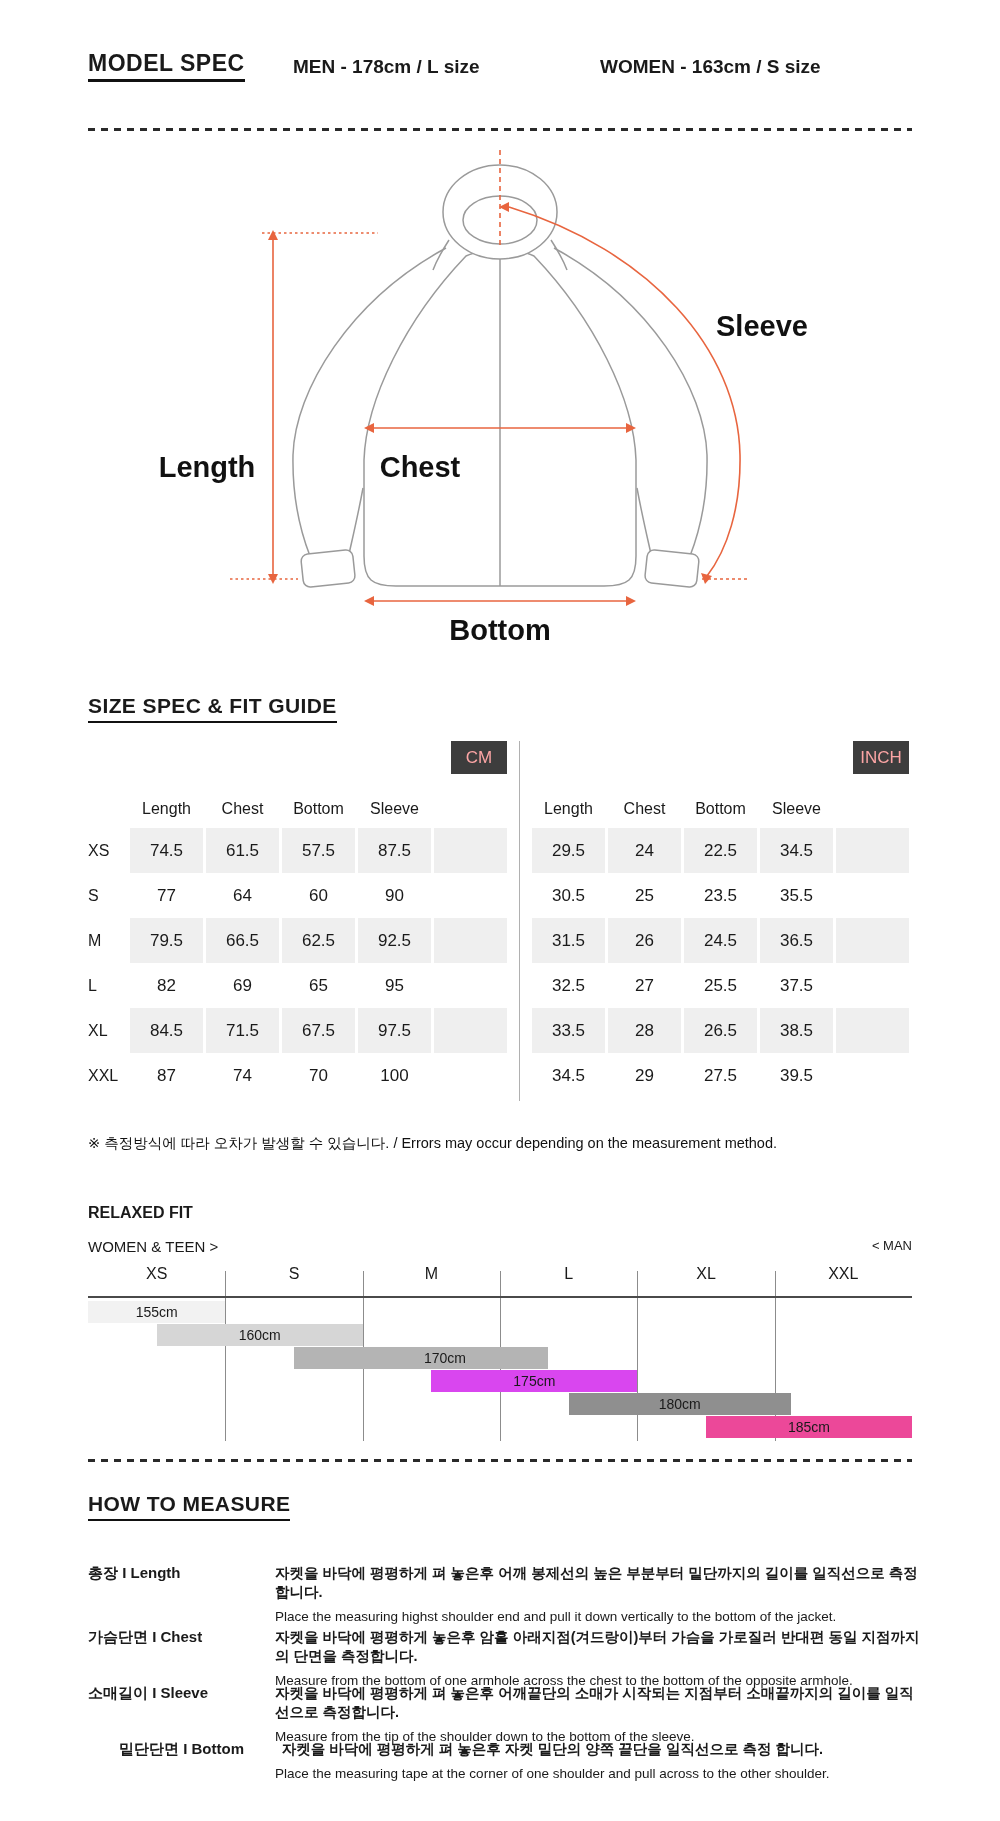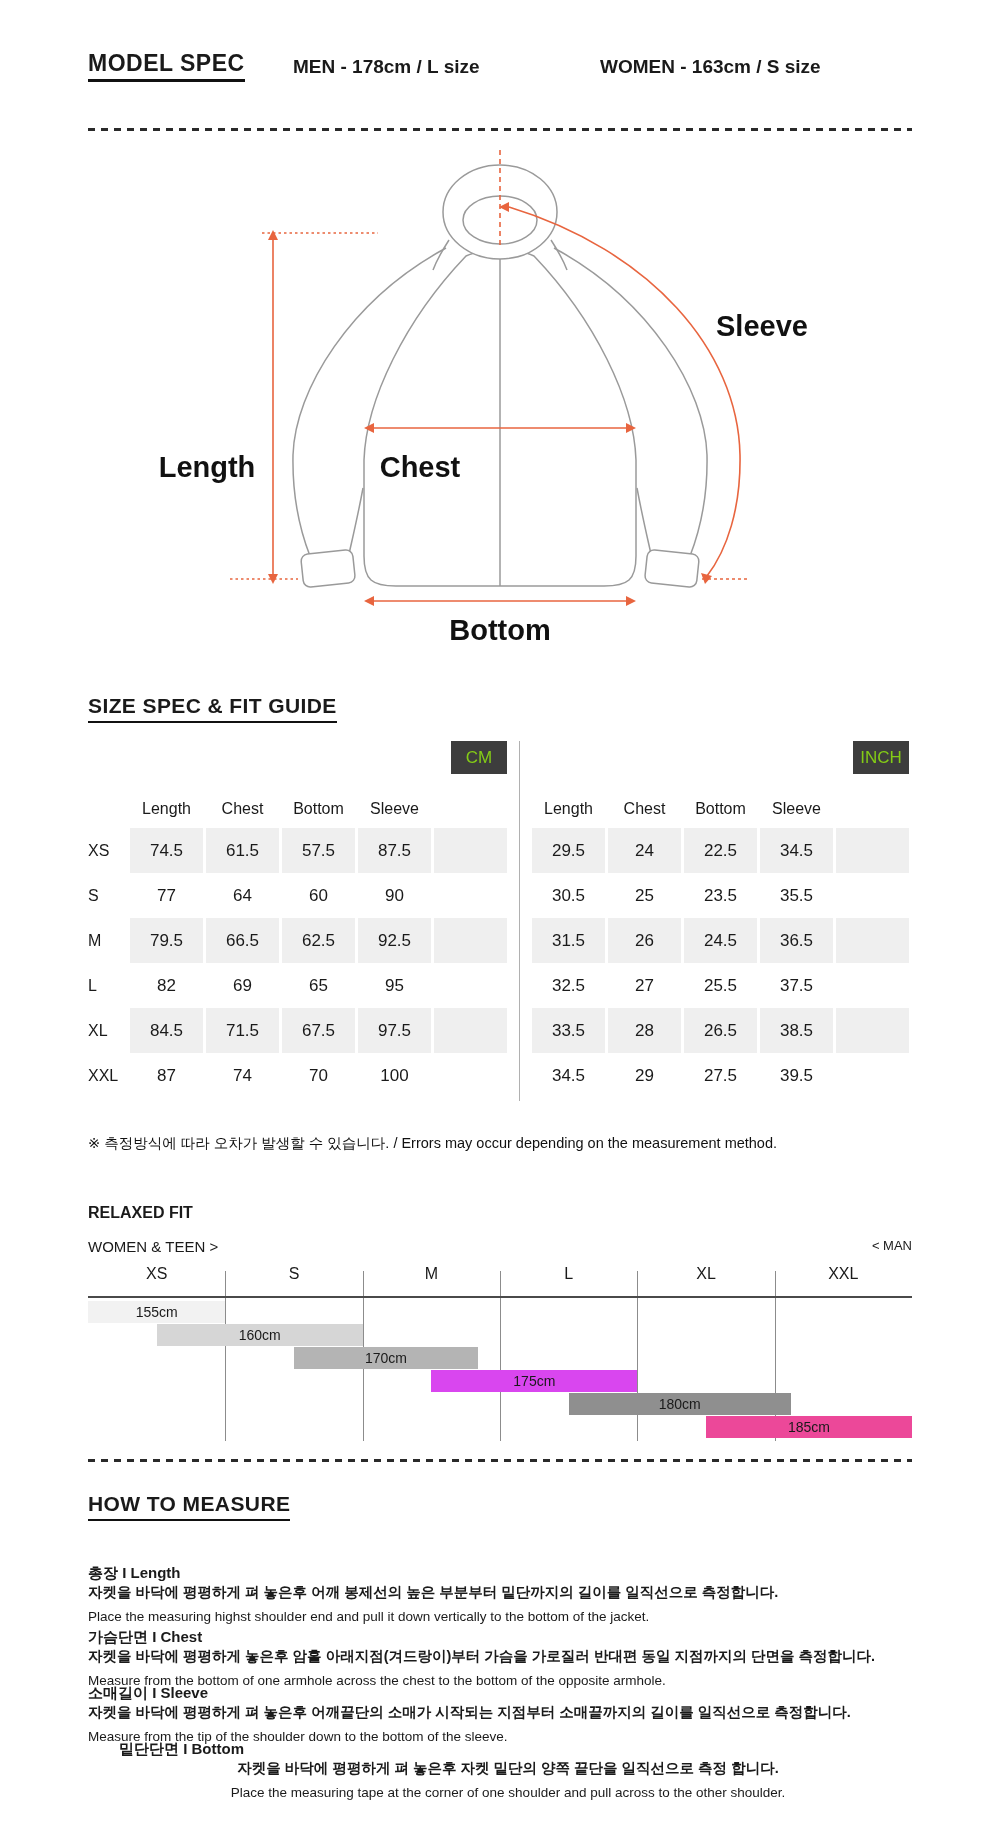--- a/index.html
+++ b/index.html
@@ -13,21 +13,21 @@
   .hdr-women{left:556px;top:56px;font-size:19px;font-weight:bold;margin-left:44px;}
   
   .dash{left:88px;width:824px;height:3px;
         background:repeating-linear-gradient(90deg,#2a2a2a 0 7px,transparent 7px 13px);}
   .d1{top:128px}.d2{top:1459px}
   
   .sec-title{left:88px;font-size:21px;font-weight:bold;letter-spacing:.4px;
              border-bottom:2.5px solid #111;padding-bottom:3px;}
   .t-size{top:694px}.t-how{top:1492px}
   
-  .badge{top:741px;width:56px;height:33px;background:#3d3d3d;color:#84cc16;font-size:17px;
+  .badge{top:741px;width:56px;height:33px;background:#3d3d3d;color:#fca5a5;font-size:17px;
          display:flex;align-items:center;justify-content:center;}
   .b-cm{left:451px}.b-inch{left:853px}
   .tdivider{left:519px;top:741px;width:1px;height:360px;background:#b0b0b0;}
   
   .grid{display:grid;column-gap:3px;}
   .cm{left:88px;top:790px;grid-template-columns:39px repeat(5,73px);}
   .inch{left:532px;top:790px;grid-template-columns:repeat(5,73px);}
   .grid div{height:45px;display:flex;align-items:center;justify-content:center;font-size:17px;}
   .grid .hd{height:38px;font-size:16px;}
   .grid .sz{justify-content:flex-start;font-size:16px;}
@@ -37,21 +37,21 @@
   .fit-title{left:88px;top:1204px;font-size:16px;font-weight:bold;}
   .fit-left{left:88px;top:1238px;font-size:15px;}
   .fit-right{right:88px;top:1238px;font-size:13px;}
   .fit-chart{left:88px;top:1265px;width:824px;height:178px;}
   .fit-chart .col-label{position:absolute;top:0;text-align:center;font-size:16px;}
   .fit-chart .vline{position:absolute;top:6px;width:1px;height:170px;background:#8c8c8c;}
   .fit-chart .hline{position:absolute;top:31px;left:0;width:824px;height:2px;background:#4a4a4a;}
   .fit-chart .bar{position:absolute;height:22px;display:flex;align-items:center;
                   justify-content:center;font-size:14px;color:#1a1a1a;}
   
-  .how-row{left:88px;width:840px;display:flex;flex-direction:column;}
+  .how-row{left:88px;width:840px;display:flex;}
   .how-label{width:187px;font-size:15px;font-weight:bold;flex:none;}
   .how-kr{font-size:14.5px;font-weight:600;margin-bottom:7px;}
   .how-en{font-size:13.5px;}
 </style>
 </head>
 <body>
 
 <div class="page">
 
   <span class="abs hdr-title">MODEL SPEC</span>
@@ -215,21 +215,21 @@
       <div class="col-label" style="left: 549.333px; width: 137.333px;">XL</div>
       <div class="col-label" style="left: 686.667px; width: 137.333px;">XXL</div>
       <div class="vline" style="left: 137.333px;"></div>
       <div class="vline" style="left: 274.667px;"></div>
       <div class="vline" style="left: 412px;"></div>
       <div class="vline" style="left: 549.333px;"></div>
       <div class="vline" style="left: 686.667px;"></div>
       <div class="hline"></div>
       <div class="bar" style="left: 0px; width: 137.333px; top: 36px; background: rgb(242, 242, 242);">155cm</div>
       <div class="bar" style="left: 68.6667px; width: 206px; top: 59px; background: rgb(214, 214, 214);">160cm</div>
-      <div class="bar" style="left: 206px; width: 184px; top: 82px; background: rgb(180, 180, 180);">170cm</div>
+      <div class="bar" style="left: 206px; width: 206px; top: 82px; background: rgb(180, 180, 180); padding-left: 48px;">170cm</div>
       <div class="bar" style="left: 343.333px; width: 206px; top: 105px; background: #d946ef;">175cm</div>
       <div class="bar" style="left: 480.667px; width: 222px; top: 128px; background: rgb(143, 143, 143);">180cm</div>
       <div class="bar" style="left: 618px; width: 206px; top: 151px; background: #ec4899;">185cm</div>
     </div>
 
   <div class="abs dash d2"></div>
 
   <span class="abs sec-title t-how">HOW TO MEASURE</span>
   <div id="howRows">
       <div class="abs how-row" style="top: 1564px;">

